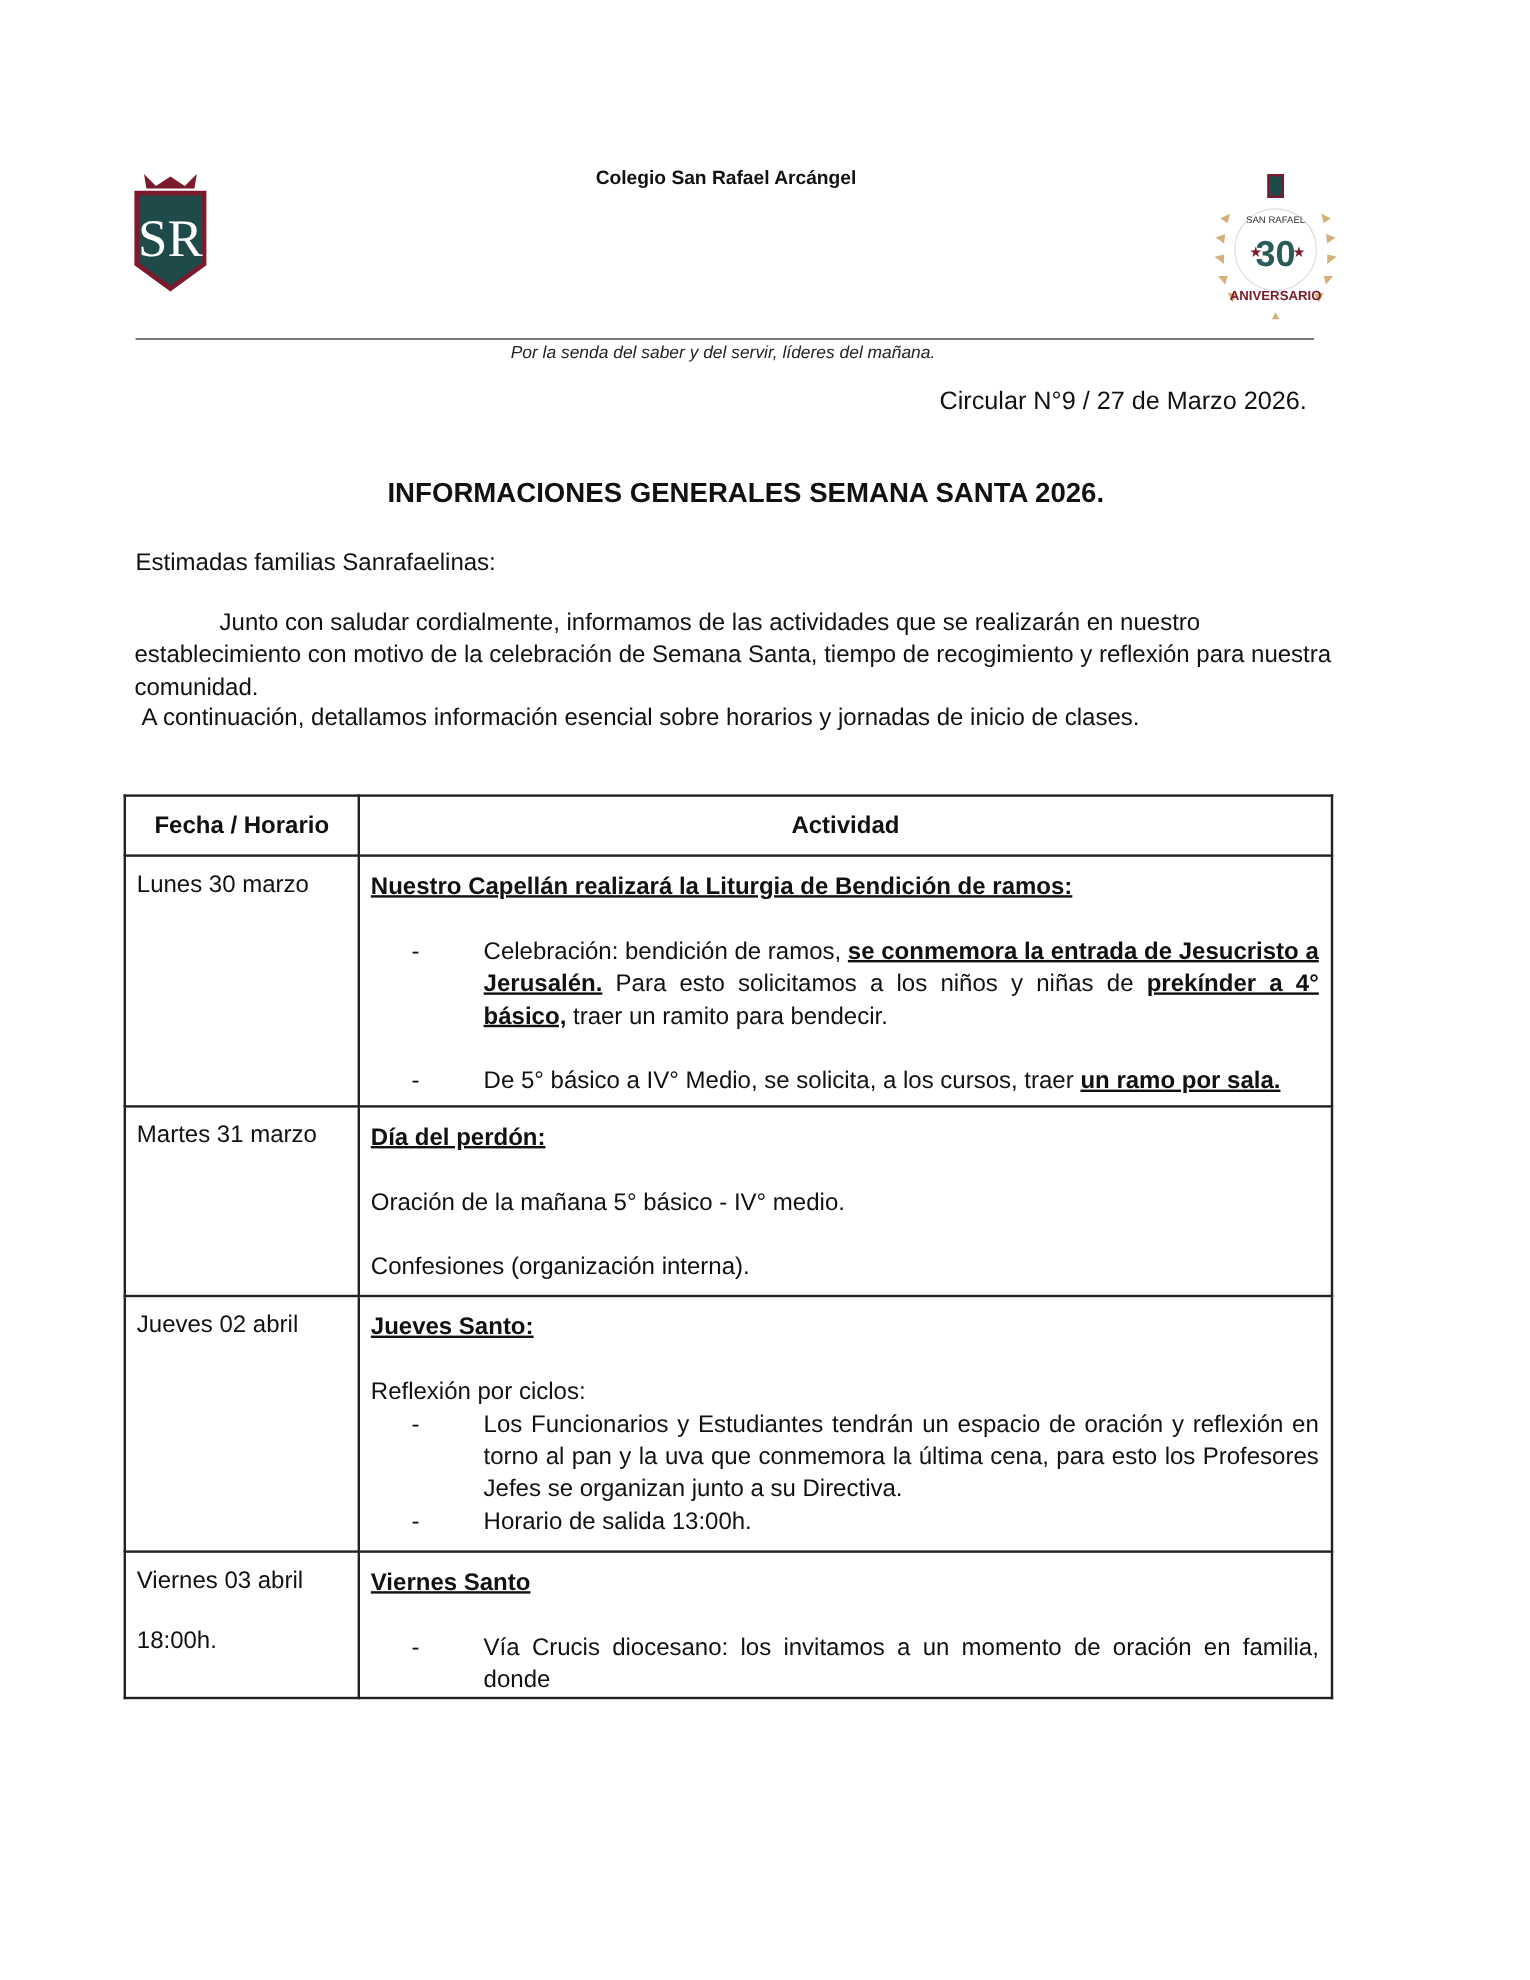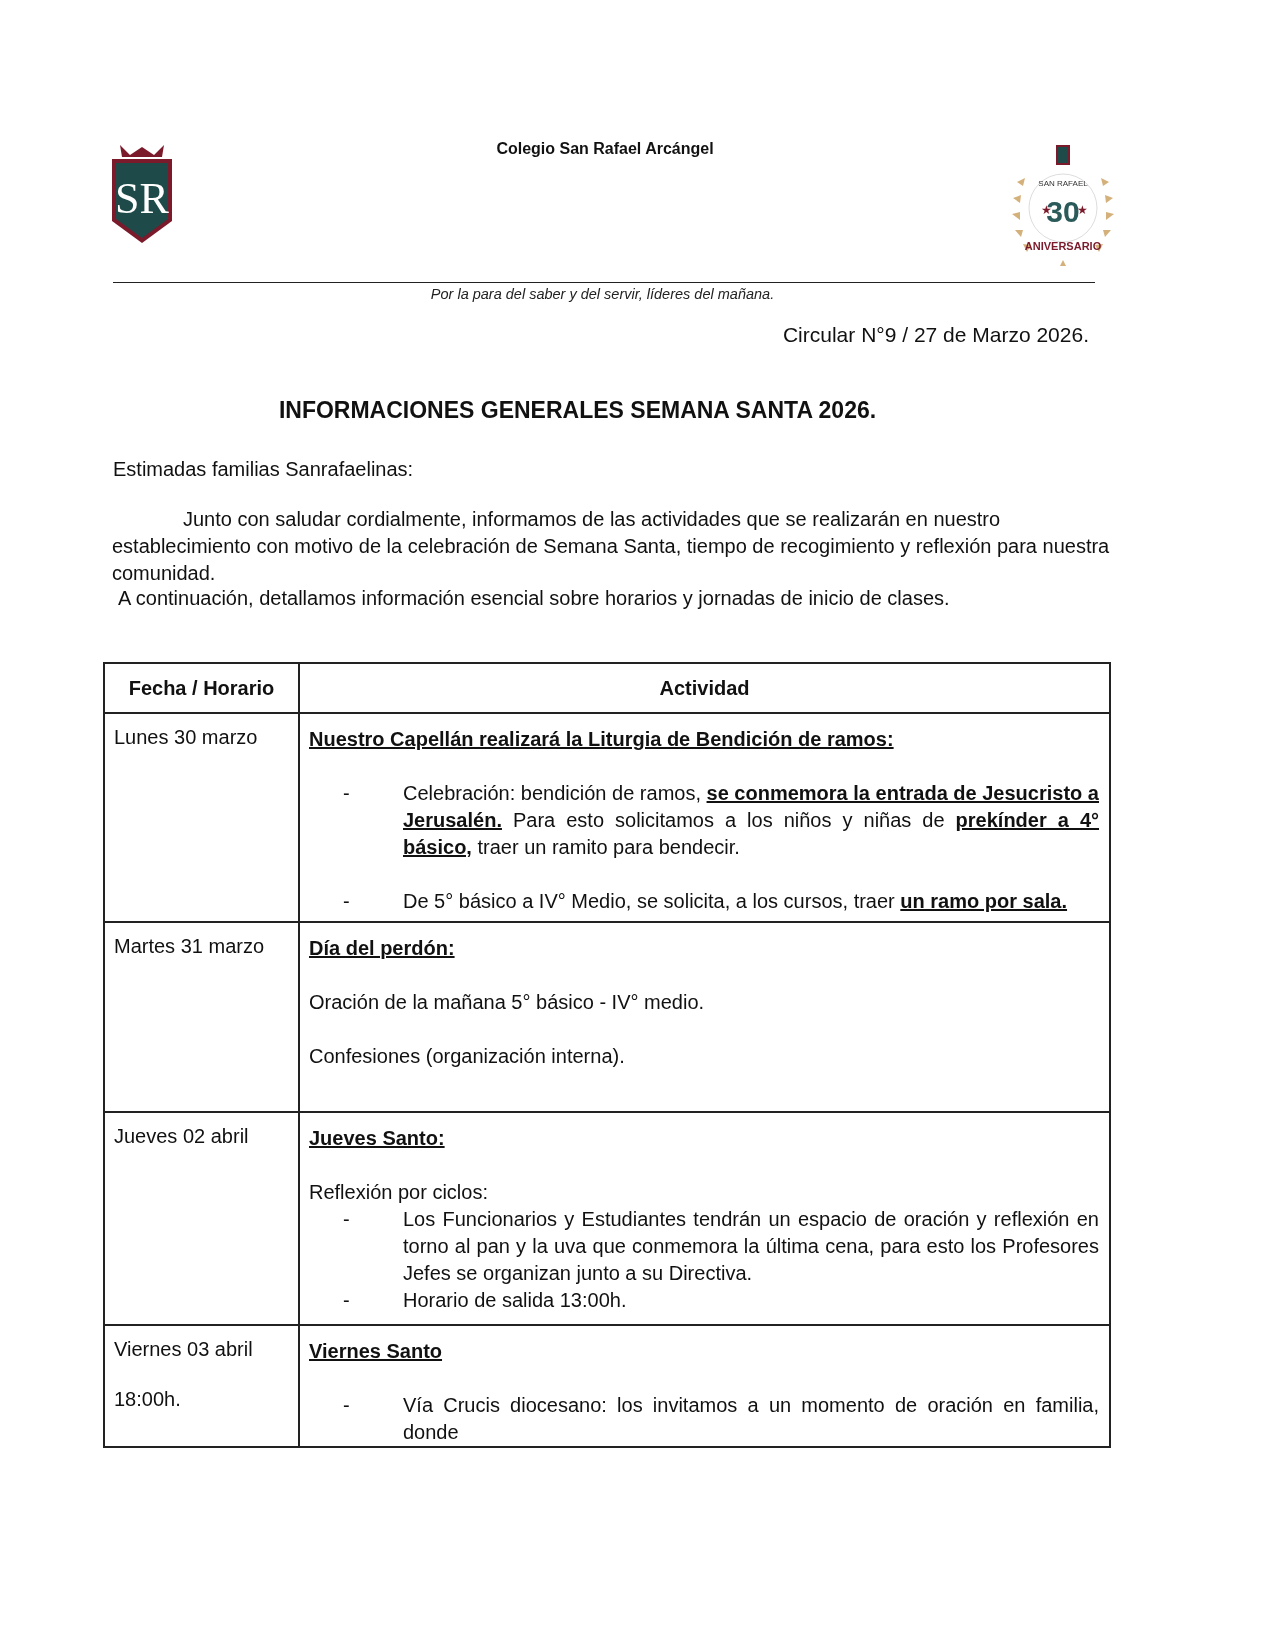--- a/index.html
+++ b/index.html
@@ -5,21 +5,21 @@
   html, body { margin:0; padding:0; background:#ffffff; }
   body { width:1275px; height:1650px; position:relative; overflow:hidden;
          font-family:"Liberation Sans", sans-serif; color:#111; }
   .abs { position:absolute; }
   #logo-left { left:110px; top:143px; width:64px; height:102px; }
   #logo-right { left:1003px; top:142px; width:120px; height:128px; }
   #school-name { left:0; width:1210px; top:140px; text-align:center; font-weight:bold; font-size:16px; }
   #rule { left:113px; top:282px; width:982px; height:1px; background:#222; }
   #motto { left:0; width:1205px; top:286px; text-align:center; font-style:italic; font-size:14.5px; color:#222; }
   #circular { right:186px; top:323px; font-size:21px; }
-  #title { left:0; width:1155px; top:397px; text-align:center; font-weight:bold; font-size:23px; }
+  #title { left:0; width:1155px; top:397px; text-align:center; font-weight:bold; font-size:23px;padding-left:44px; }
   .p { font-size:20px; line-height:27px; }
   #greeting { left:113px; top:456px; }
   #intro { left:92px; top:506px; width:1012px;margin-left:20px; }
   #intro .indent { display:inline-block; width:71px; }
   #continuation { left:118px; top:585px; }
   table { position:absolute; left:103px; top:662px; width:1008px; border-collapse:collapse; font-size:20px; }
   td, th { border:2px solid #222; vertical-align:top; padding:0; }
   th { font-weight:bold; height:48px; vertical-align:middle; }
   td.date { width:176px; padding:12px 8px 0 9px; }
   td.act { padding:12px 10px 0 9px; line-height:27px; }
@@ -57,21 +57,21 @@
   <circle cx="60" cy="66" r="34" fill="none" stroke="#ddd" stroke-width="1"></circle>
   <text x="60" y="44" text-anchor="middle" font-size="8" fill="#333" font-family="Liberation Sans, sans-serif">SAN RAFAEL</text>
   <text x="60" y="80" text-anchor="middle" font-size="30" font-weight="bold" fill="#2b5a5a" font-family="Liberation Sans, sans-serif">30</text>
   <text x="38" y="72" font-size="12" fill="#7a1a2a">★</text>
   <text x="74" y="72" font-size="12" fill="#7a1a2a">★</text>
   <text x="60" y="108" text-anchor="middle" font-size="11" fill="#7a1a2a" font-family="Liberation Sans, sans-serif" font-weight="bold">ANIVERSARIO</text>
 </svg>
 
 <div id="school-name" class="abs">Colegio San Rafael Arcángel</div>
 <div id="rule" class="abs"></div>
-<div id="motto" class="abs">Por la para del saber y del servir, líderes del mañana.</div>
+<div id="motto" class="abs">Por la senda del saber y del servir, líderes del mañana.</div>
 <div id="circular" class="abs">Circular N°9 / 27 de Marzo 2026.</div>
 <div id="title" class="abs">INFORMACIONES GENERALES SEMANA SANTA 2026.</div>
 <div id="greeting" class="abs p">Estimadas familias Sanrafaelinas:</div>
 <div id="intro" class="abs p"><span class="indent"></span><span>Junto con saludar cordialmente, informamos de las actividades que se realizarán en nuestro establecimiento con motivo de la celebración de Semana Santa, tiempo de recogimiento y reflexión para nuestra comunidad.</span></div>
 <div id="continuation" class="abs p">A continuación, detallamos información esencial sobre horarios y jornadas de inicio de clases.</div>
 
 <table>
   <tbody>
       <tr>
     <th style="width:186px">Fecha / Horario</th>
@@ -86,21 +86,21 @@
         <span class="dash">-</span>
         <span class="txt"><span>Celebración: bendición de ramos, </span><span class="b">se conmemora la entrada de Jesucristo a Jerusalén.</span><span> Para esto solicitamos a los niños y niñas de </span><span class="b">prekínder a 4° básico,</span><span> traer un ramito para bendecir.</span></span>
       </div>
       <div class="gap"></div>
       <div class="bullet">
         <span class="dash">-</span>
         <span class="txt"><span>De 5° básico a IV° Medio, se solicita, a los cursos, traer </span><span class="b">un ramo por sala.</span></span>
       </div>
     </td>
   </tr>
-  <tr style="height:190px">
+  <tr style="height:158px">
     <td class="date">Martes 31 marzo</td>
     <td class="act">
       <div class="b">Día del perdón:</div>
       <div class="gap"></div>
       <div>Oración de la mañana 5° básico - IV° medio.</div>
       <div class="gap"></div>
       <div>Confesiones (organización interna).</div>
     </td>
   </tr>
   <tr style="height:213px">

